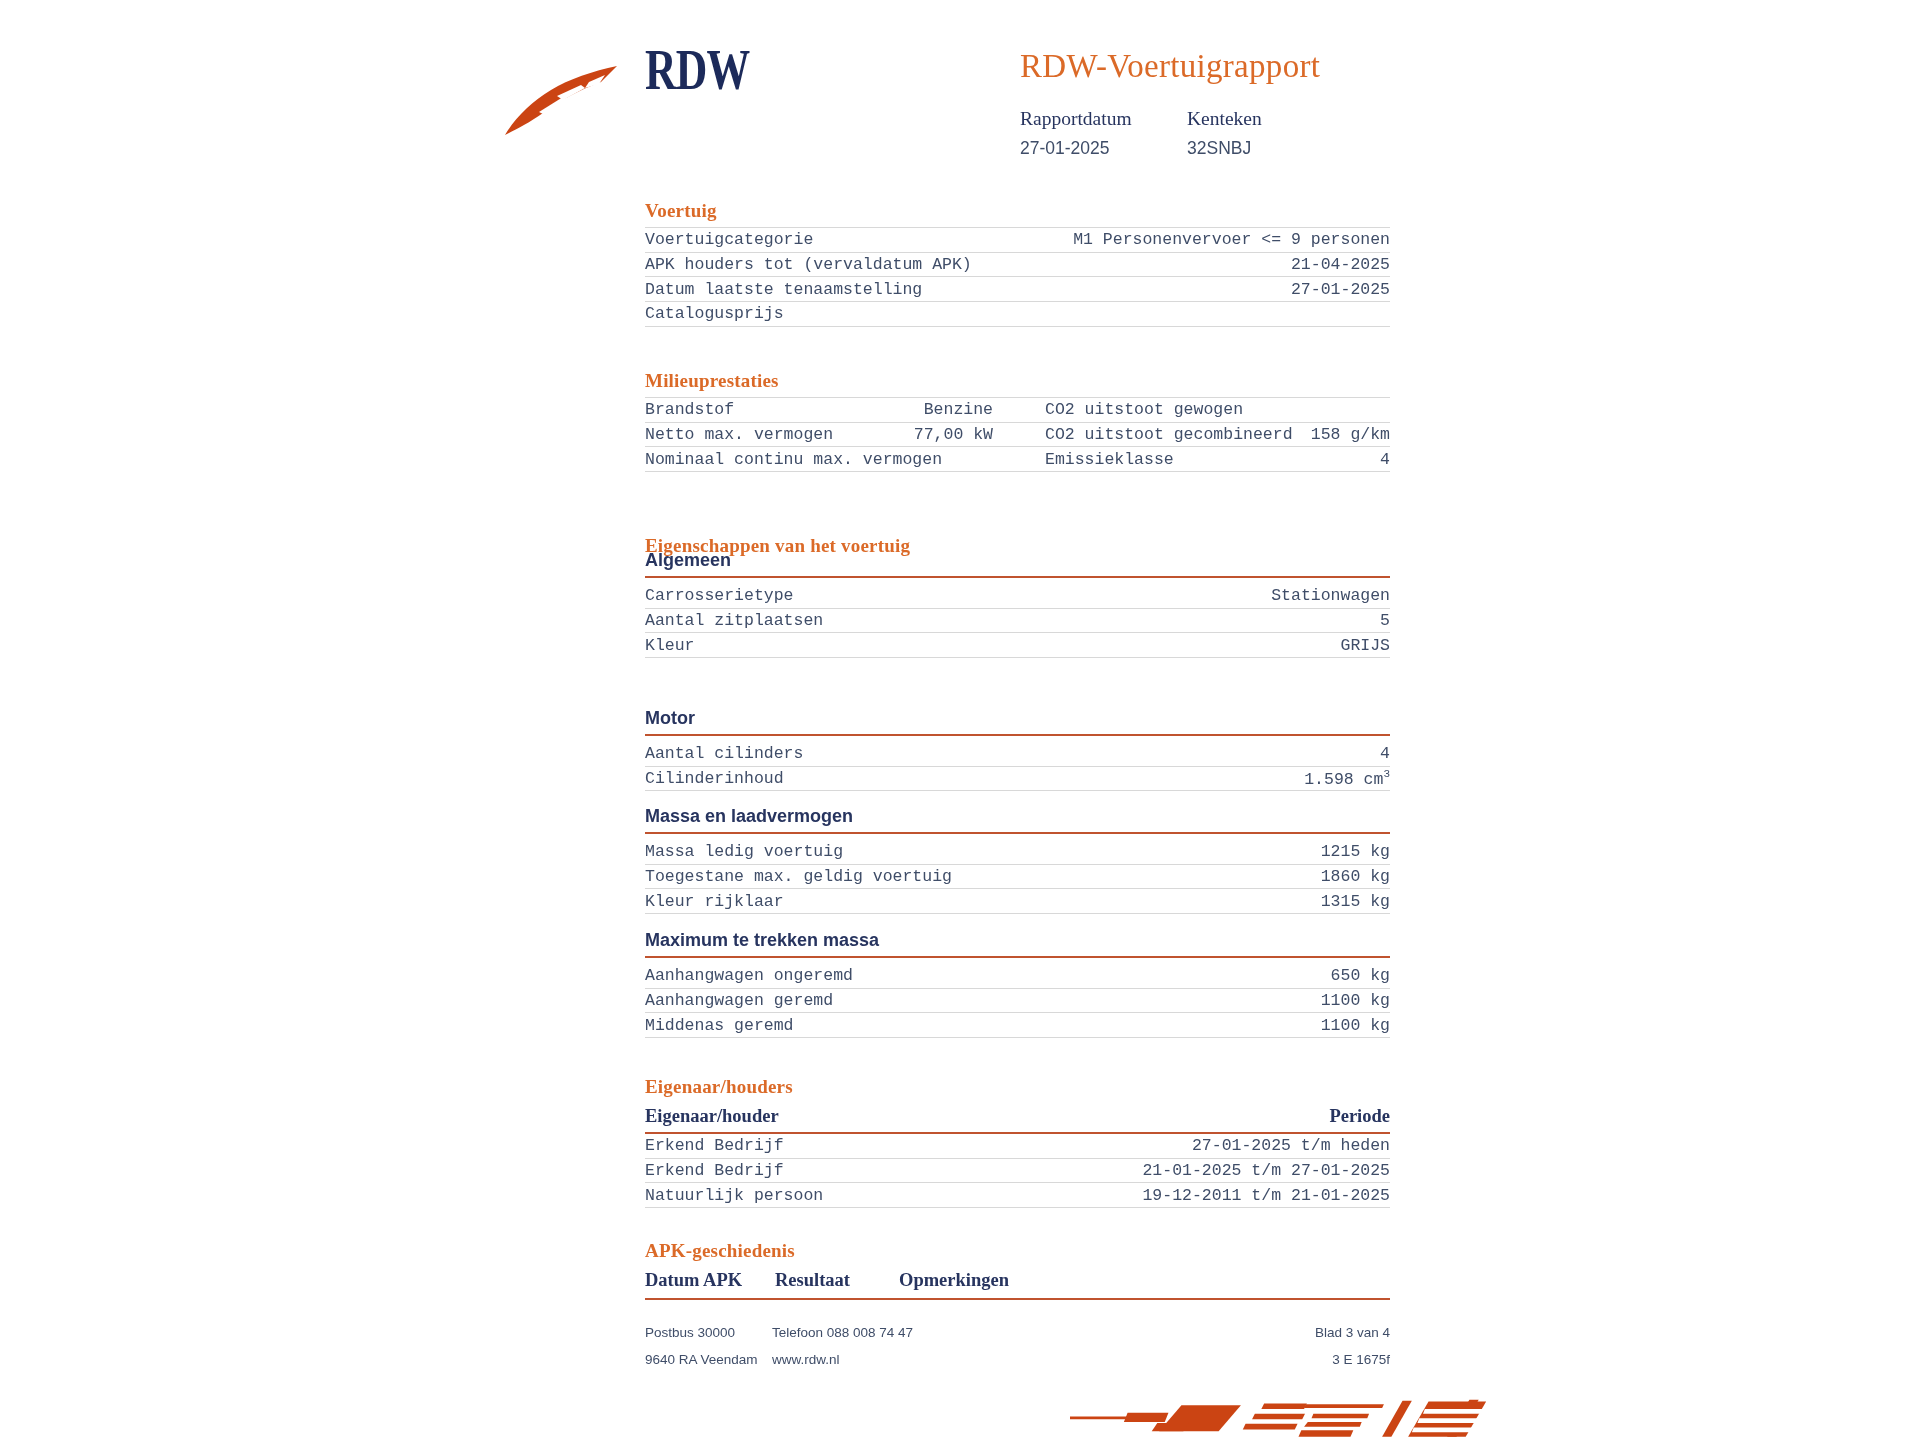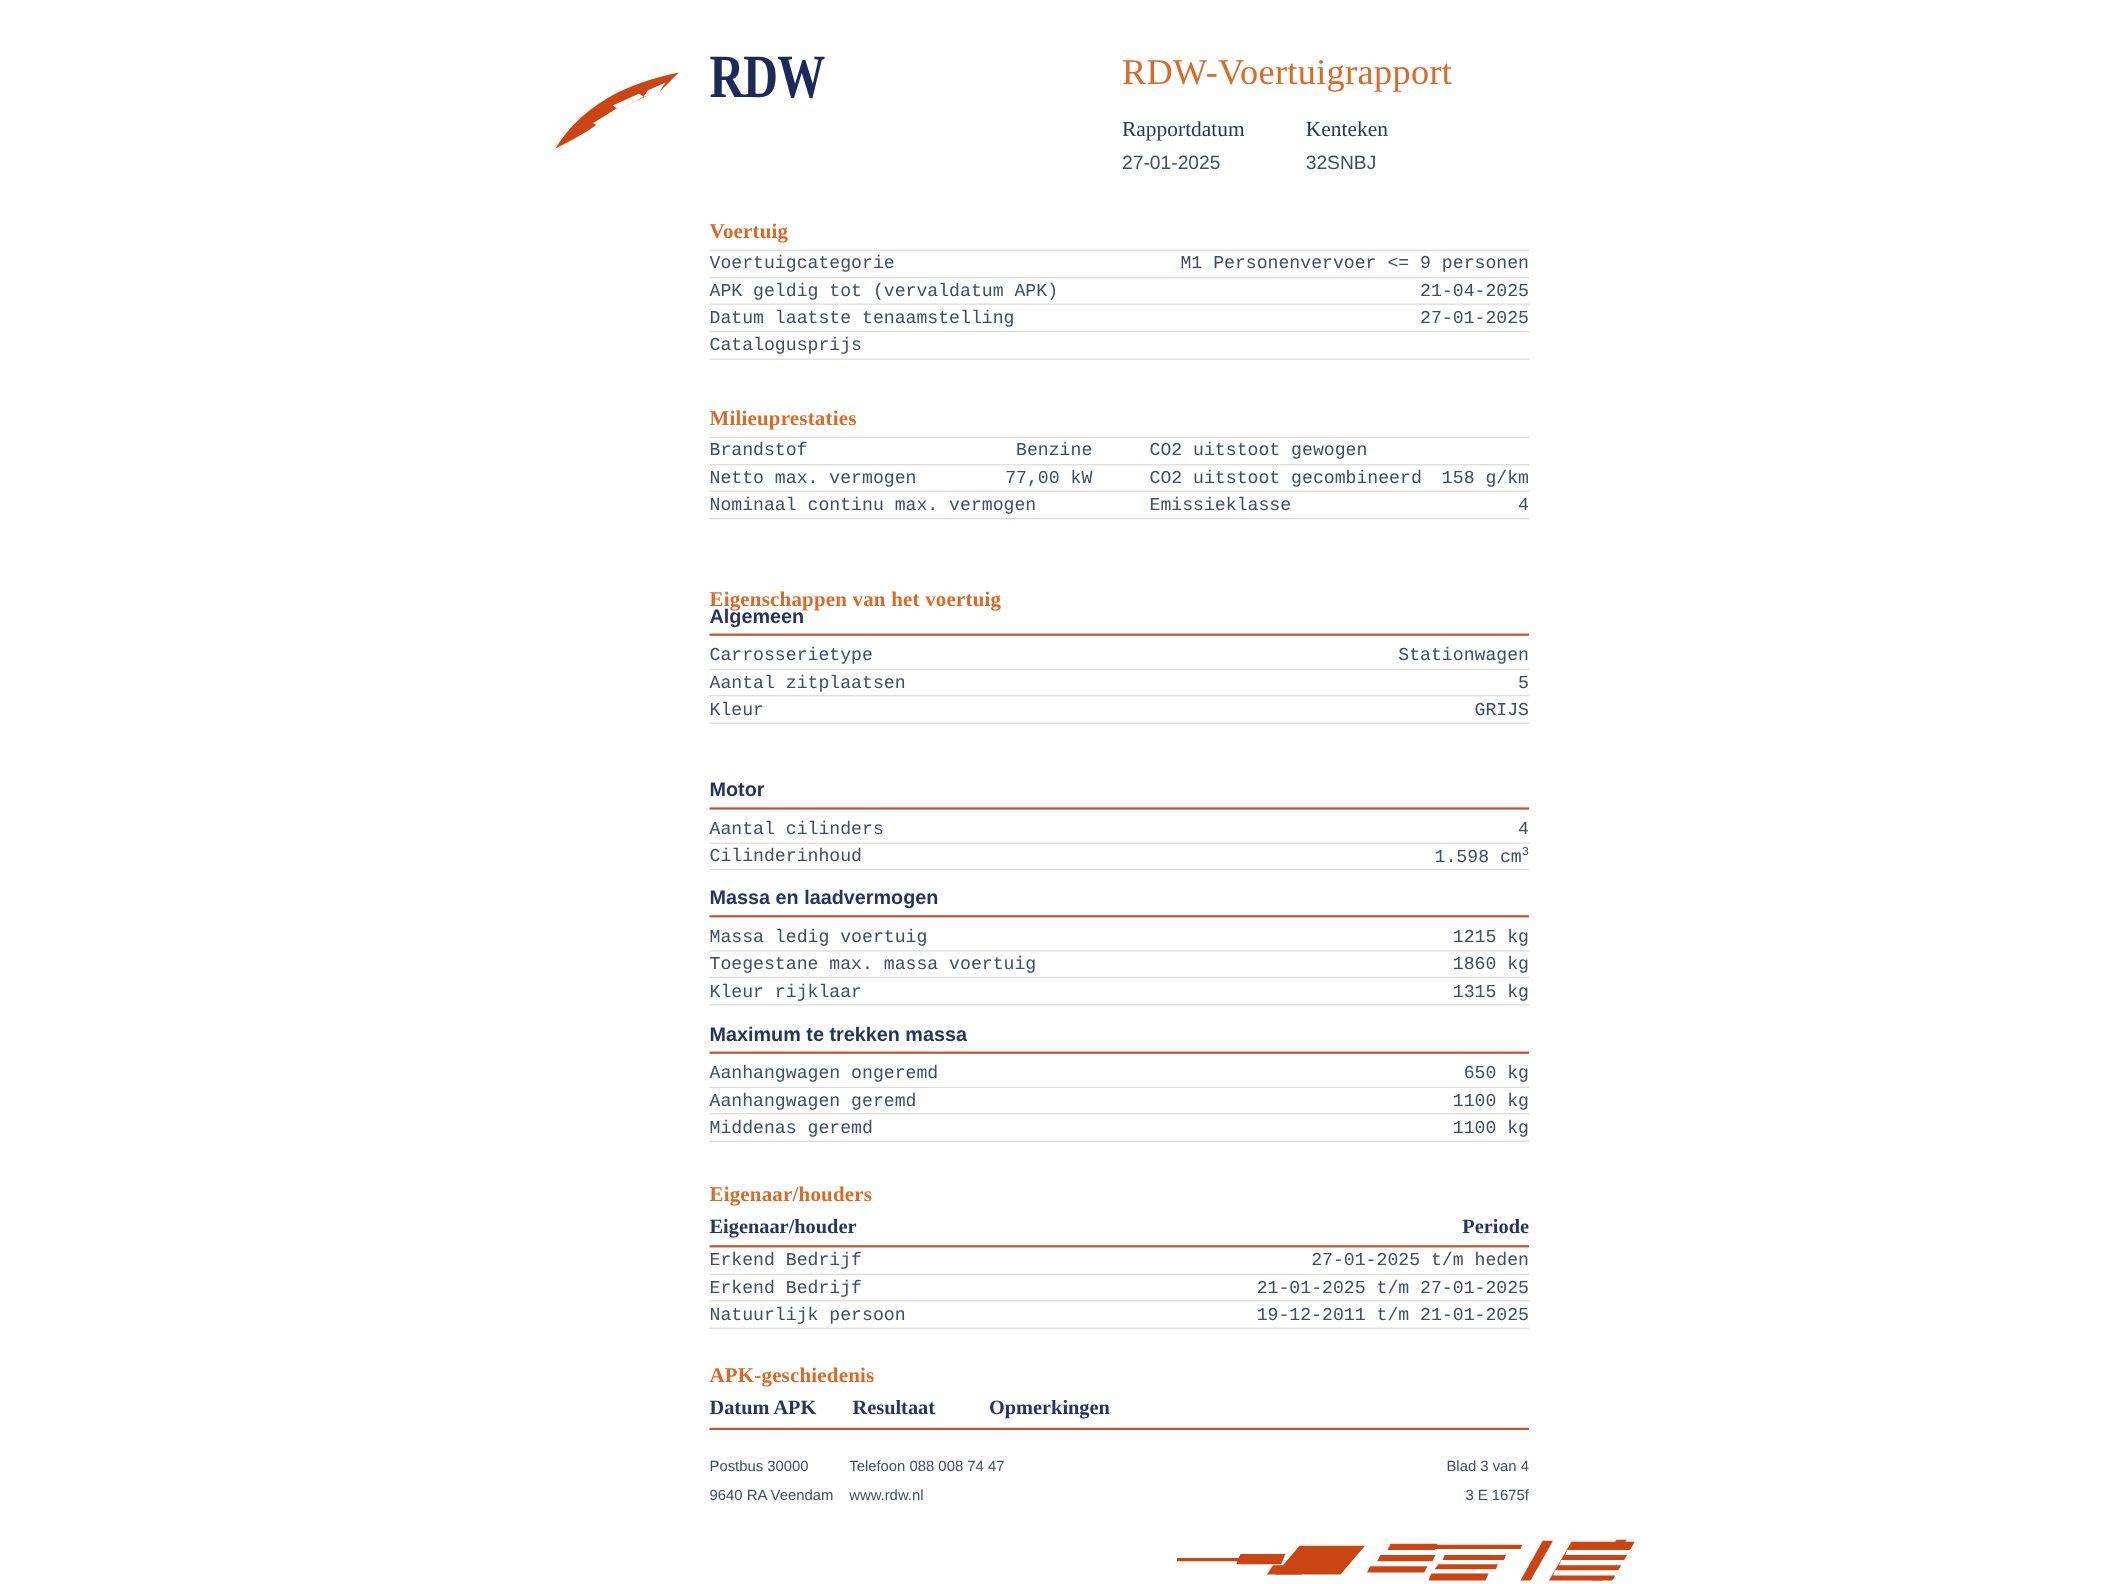--- a/index.html
+++ b/index.html
@@ -92,21 +92,21 @@
 <div class="abs content">
 
   <div class="sec" style="top:200px">
     <div class="section-title">Voertuig</div>
     <div class="rows rows-top" style="margin-top:5px">
       <div class="row">
         <span class="lbl">Voertuigcategorie</span>
         <span class="val">M1 Personenvervoer &lt;= 9 personen</span>
       </div>
       <div class="row">
-        <span class="lbl">APK geldig tot (vervaldatum APK)</span>
+        <span class="lbl">APK houders tot (vervaldatum APK)</span>
         <span class="val">21-04-2025</span>
       </div>
       <div class="row">
         <span class="lbl">Datum laatste tenaamstelling</span>
         <span class="val">27-01-2025</span>
       </div>
       <div class="row">
         <span class="lbl">Catalogusprijs</span>
         <span class="val"></span>
       </div>
@@ -186,21 +186,21 @@
   </div>
 
   <div class="sec" style="top:806px">
     <div class="subhead">Massa en laadvermogen</div>
     <div class="rows gap-rows">
       <div class="row">
         <span>Massa ledig voertuig</span>
         <span class="val">1215 kg</span>
       </div>
       <div class="row">
-        <span>Toegestane max. massa voertuig</span>
+        <span>Toegestane max. geldig voertuig</span>
         <span class="val">1860 kg</span>
       </div>
       <div class="row">
         <span>Kleur rijklaar</span>
         <span class="val">1315 kg</span>
       </div>
     </div>
   </div>
 
   <div class="sec" style="top:930px">

